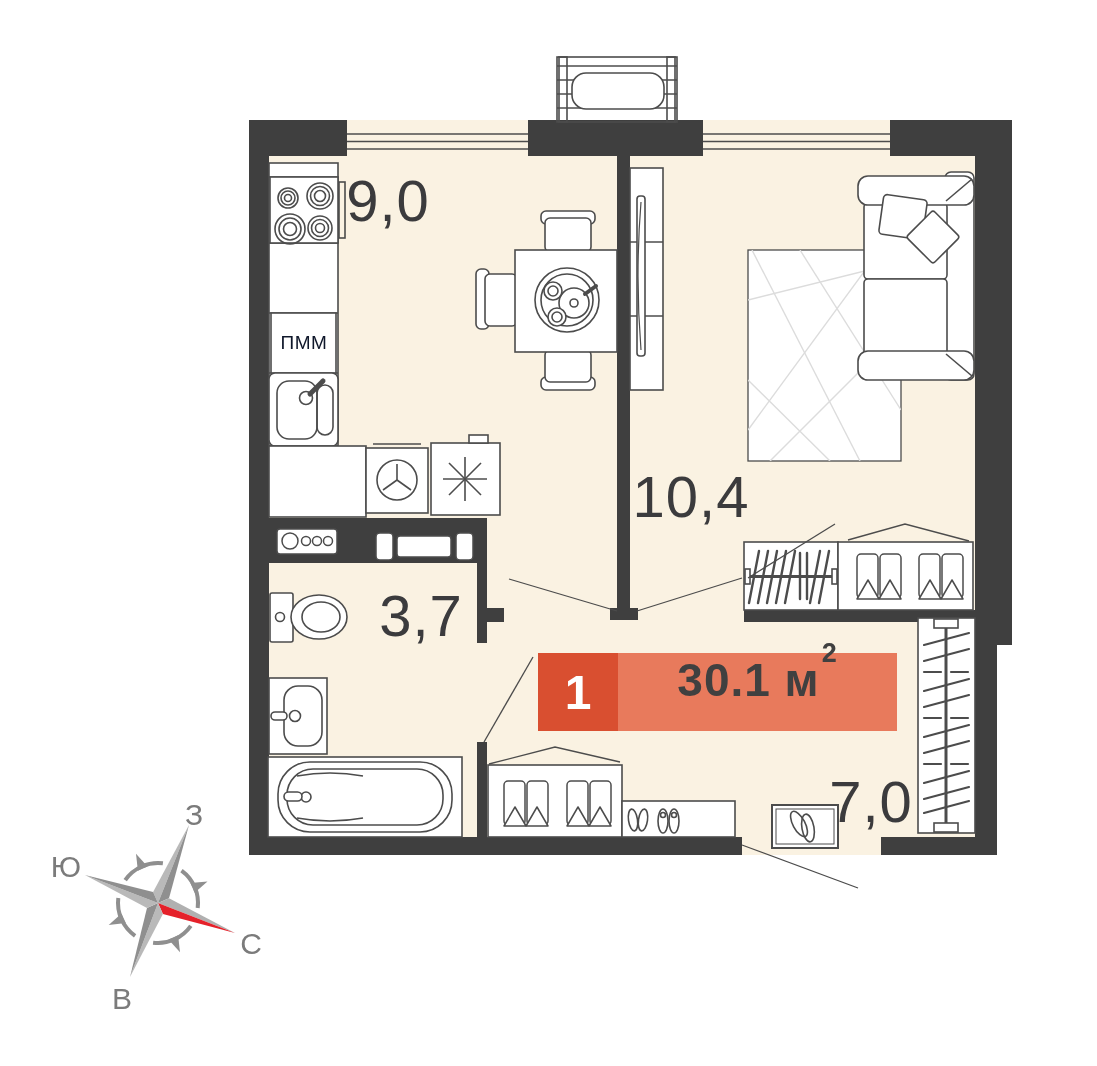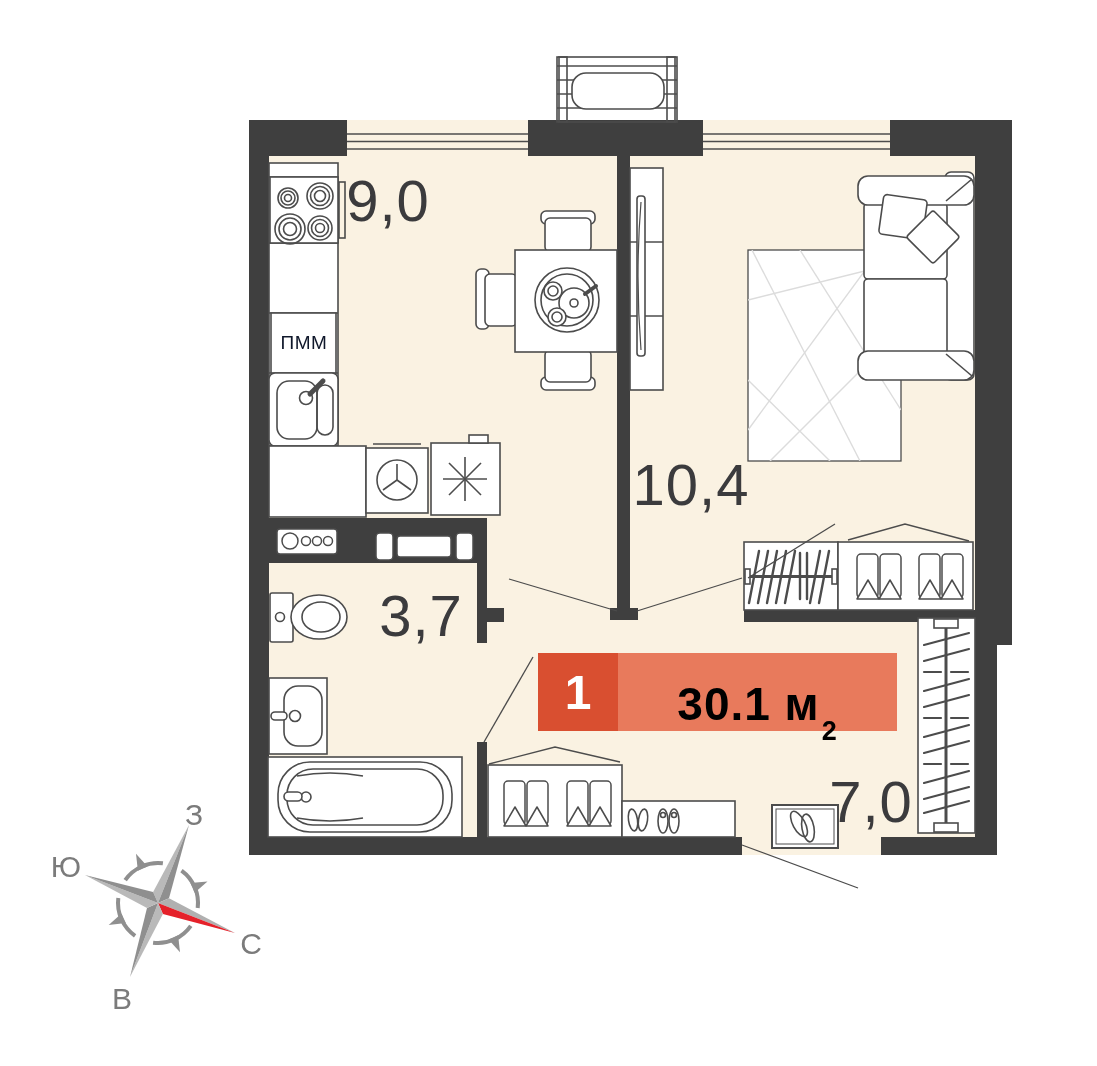--- a/index.html
+++ b/index.html
@@ -16,21 +16,21 @@
     color:#0f172a;font-size:19px;font-weight:500;letter-spacing:0.5px;
   }
   .badge{
     position:absolute;left:538px;top:653px;width:359px;height:78px;display:flex;
   }
   .badge .rooms{
     width:80px;background:#D94F30;color:#fff;display:flex;align-items:center;justify-content:center;
     font-size:48px;font-weight:bold;
   }
   .badge .area{
-    flex:1;background:#E87A5C;color:#000000;display:flex;align-items:flex-end;justify-content:center;
+    flex:1;background:#E87A5C;color:#404040;display:flex;align-items:flex-start;justify-content:center;
     font-size:46px;font-weight:bold;letter-spacing:1px;
   }
   .badge .area sup{font-size:27px;line-height:0;vertical-align:super;margin-left:2px;}
   .compass-label{color:#7b7b7b;font-size:30px;font-weight:400;}
 </style>
 </head>
 <body>
 
 <div class="stage">
 
@@ -340,21 +340,21 @@
       <path d="M 158 903 L 235 933 L 162.9 914 Z" fill="#E5212A"></path>
       <path d="M 158 903 L 130 977 L 162.9 914 Z" fill="#b9b9b9"></path>
       <path d="M 158 903 L 130 977 L 147 907.9 Z" fill="#8f8f8f"></path>
       <path d="M 158 903 L 85 875 L 147 907.9 Z" fill="#b9b9b9"></path>
       <path d="M 158 903 L 85 875 L 153.1 892 Z" fill="#8f8f8f"></path>
     </g>
   </g>
 </svg>
 
 <div class="overlay area-label" style="left:388px;top:200px;">9,0</div>
-<div class="overlay area-label" style="left:691px;top:484px;">10,4</div>
+<div class="overlay area-label" style="left:691px;top:496px;">10,4</div>
 <div class="overlay area-label" style="left:421px;top:615px;">3,7</div>
 <div class="overlay area-label" style="left:871px;top:801px;text-align:right;">7,0</div>
 
 <div class="overlay appliance-label" style="left:304px;top:343px;">ПММ</div>
 
 <div class="badge">
   <div class="rooms">1</div>
   <div class="area">
         <span>30.1 м</span>
         <sup>2</sup>

